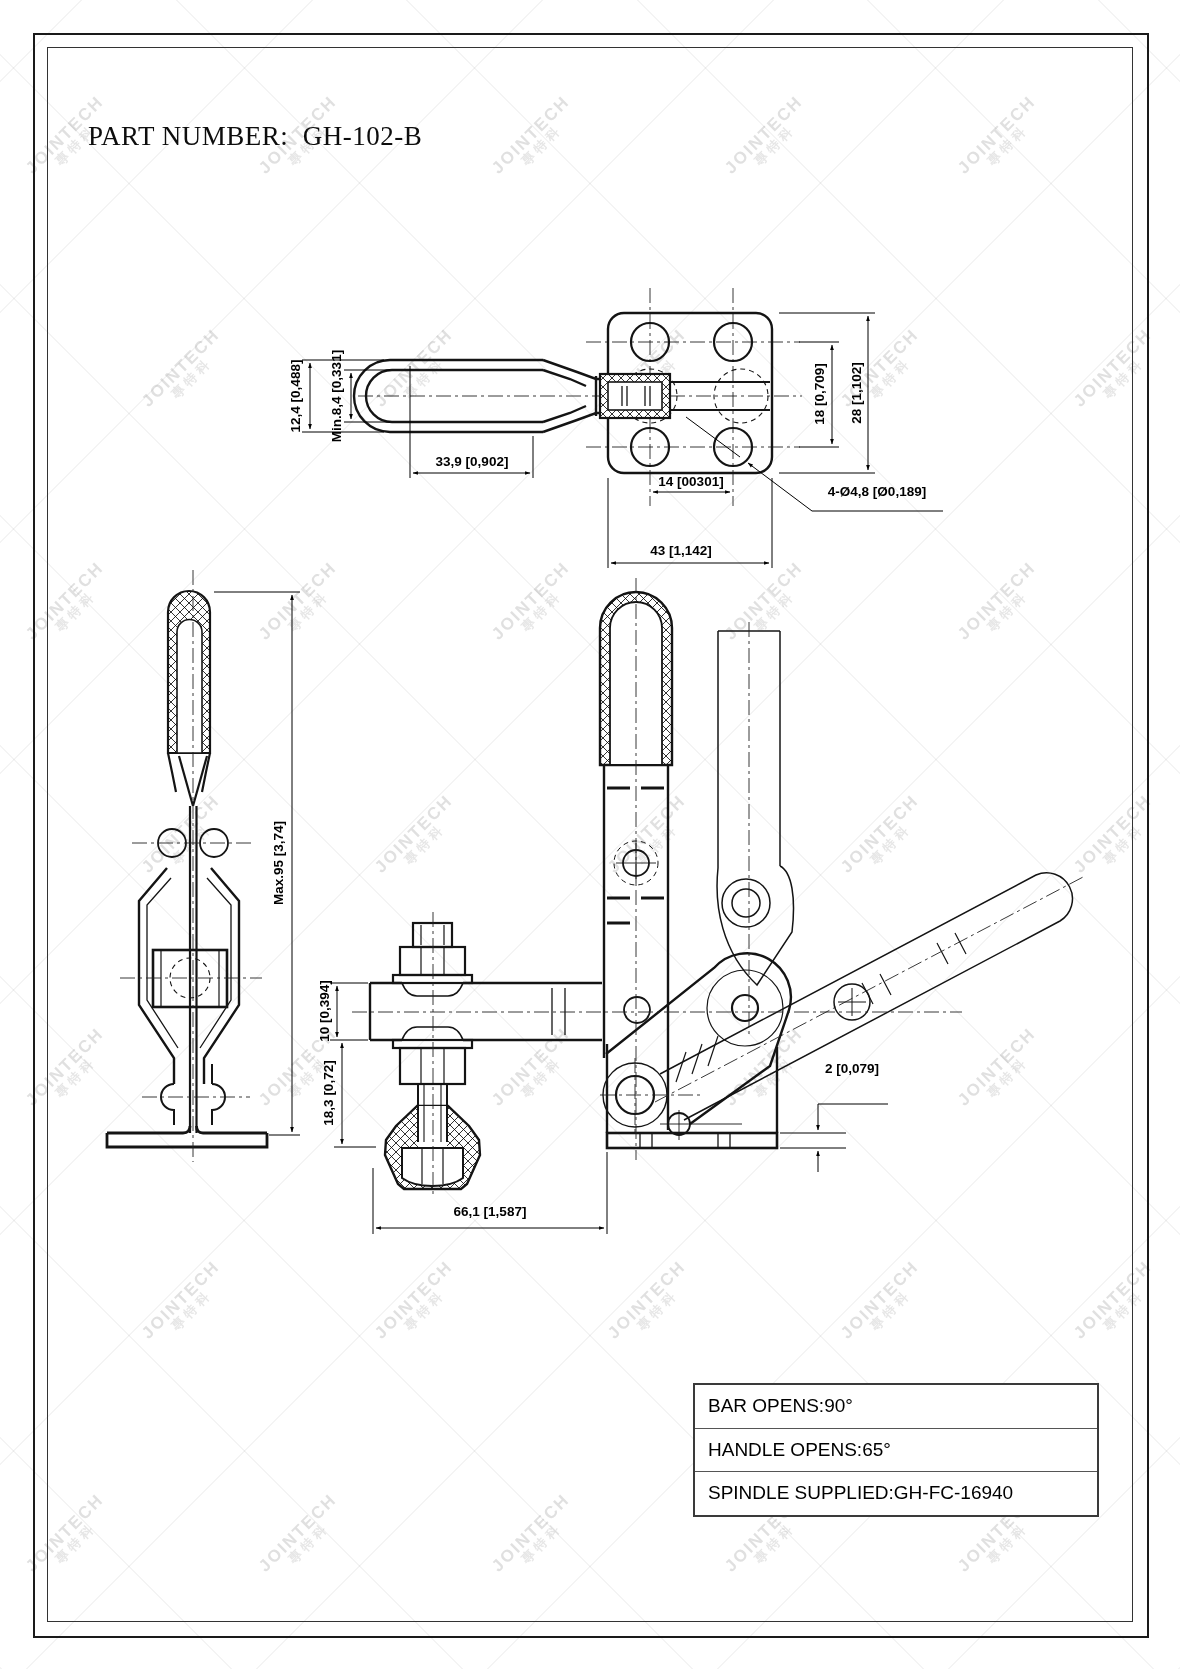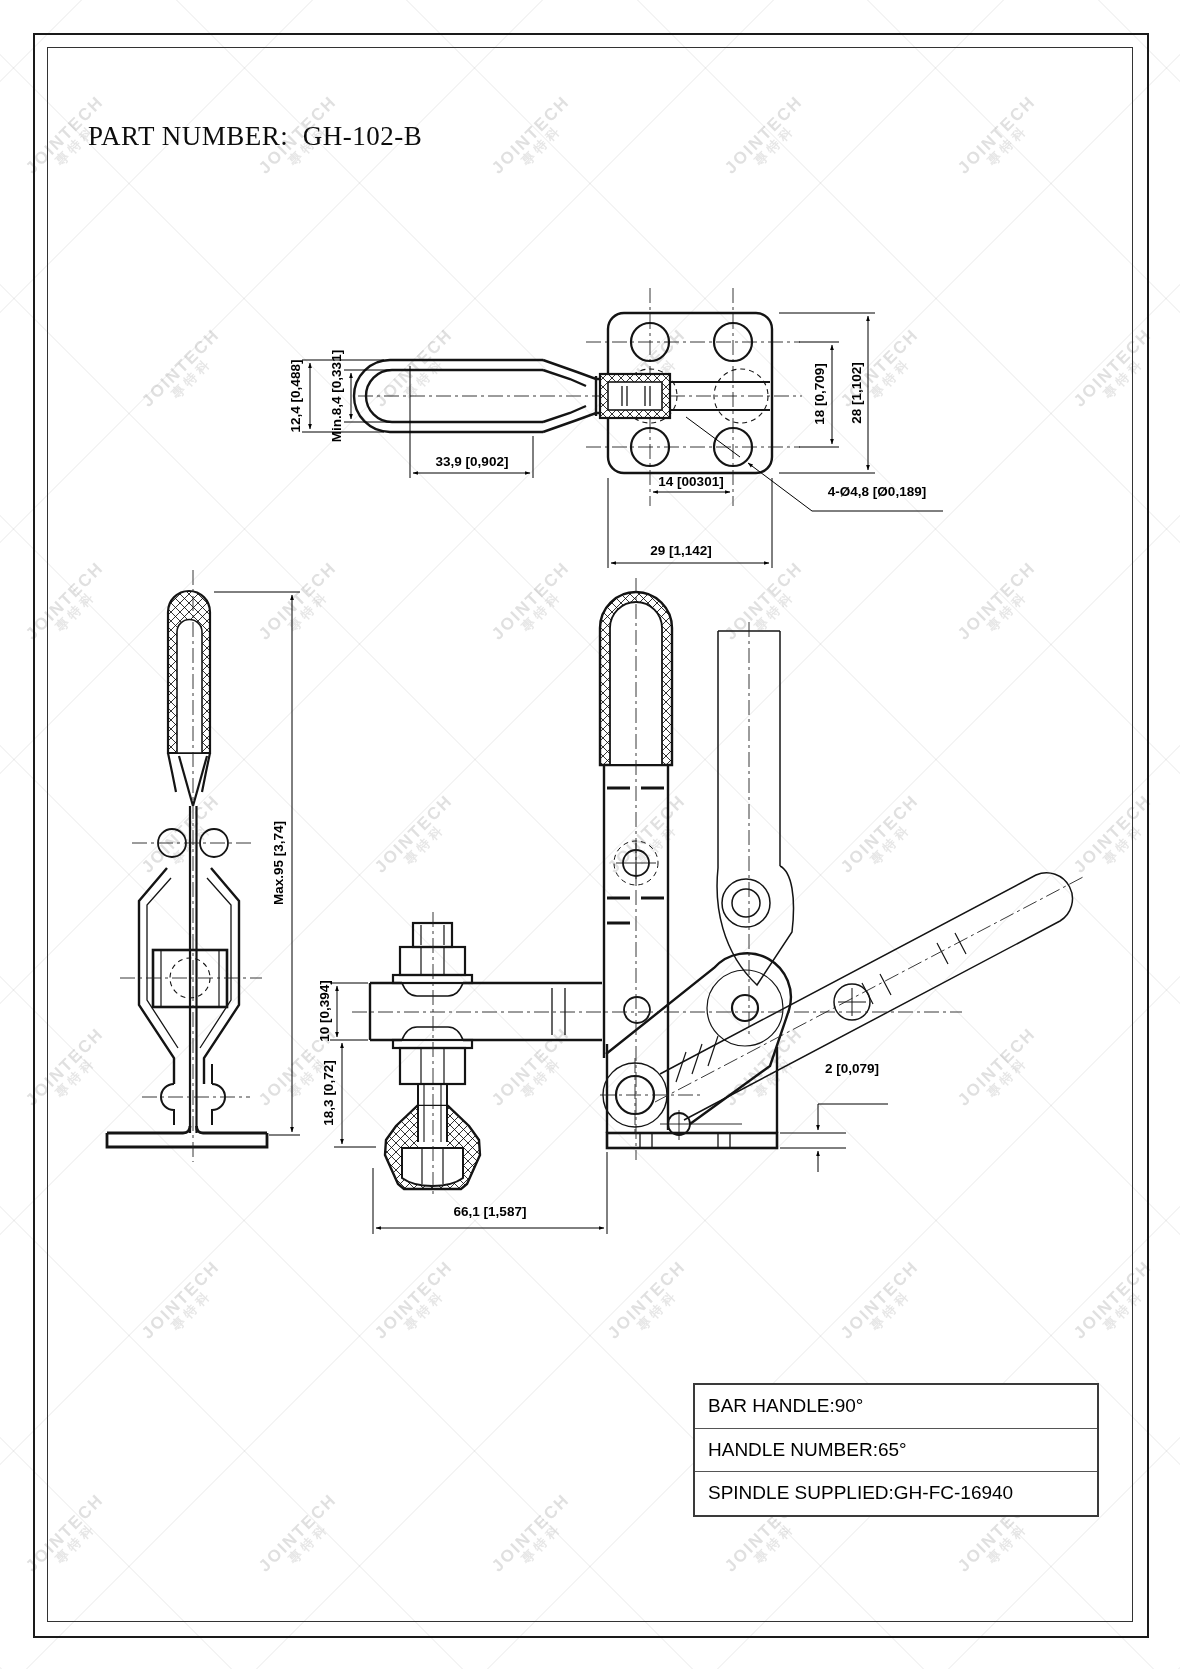--- a/index.html
+++ b/index.html
@@ -304,27 +304,27 @@
       <line x1="818" y1="1172" x2="818" y2="1151" marker-end="url(#ar)"></line>
     </g>
   </svg>
 
   <div class="dim rot" style="left:295px;top:396px;">12,4 [0,488]</div>
   <div class="dim rot" style="left:336px;top:396px;">Min.8,4 [0,331]</div>
   <div class="dim" style="left:472px;top:461px;">33,9 [0,902]</div>
   <div class="dim rot" style="left:819px;top:394px;">18 [0,709]</div>
   <div class="dim rot" style="left:856px;top:393px;">28 [1,102]</div>
   <div class="dim" style="left:691px;top:481px;">14 [00301]</div>
-  <div class="dim" style="left:681px;top:550px;">29 [1,142]</div>
+  <div class="dim" style="left:681px;top:550px;">43 [1,142]</div>
   <div class="dim" style="left:877px;top:491px;">4-Ø4,8 [Ø0,189]</div>
   <div class="dim rot" style="left:278px;top:863px;">Max.95 [3,74]</div>
   <div class="dim rot" style="left:324px;top:1011px;">10 [0,394]</div>
   <div class="dim rot" style="left:328px;top:1093px;">18,3 [0,72]</div>
   <div class="dim" style="left:490px;top:1211px;">66,1 [1,587]</div>
   <div class="dim" style="left:852px;top:1068px;">2 [0,079]</div>
 
   <div id="spec-table">
-    <div class="spec-row">BAR HANDLE:90°</div>
-    <div class="spec-row">HANDLE NUMBER:65°</div>
+    <div class="spec-row">BAR OPENS:90°</div>
+    <div class="spec-row">HANDLE OPENS:65°</div>
     <div class="spec-row">SPINDLE SUPPLIED:GH-FC-16940</div>
   </div>
 
 </div>
 
 </body></html>

